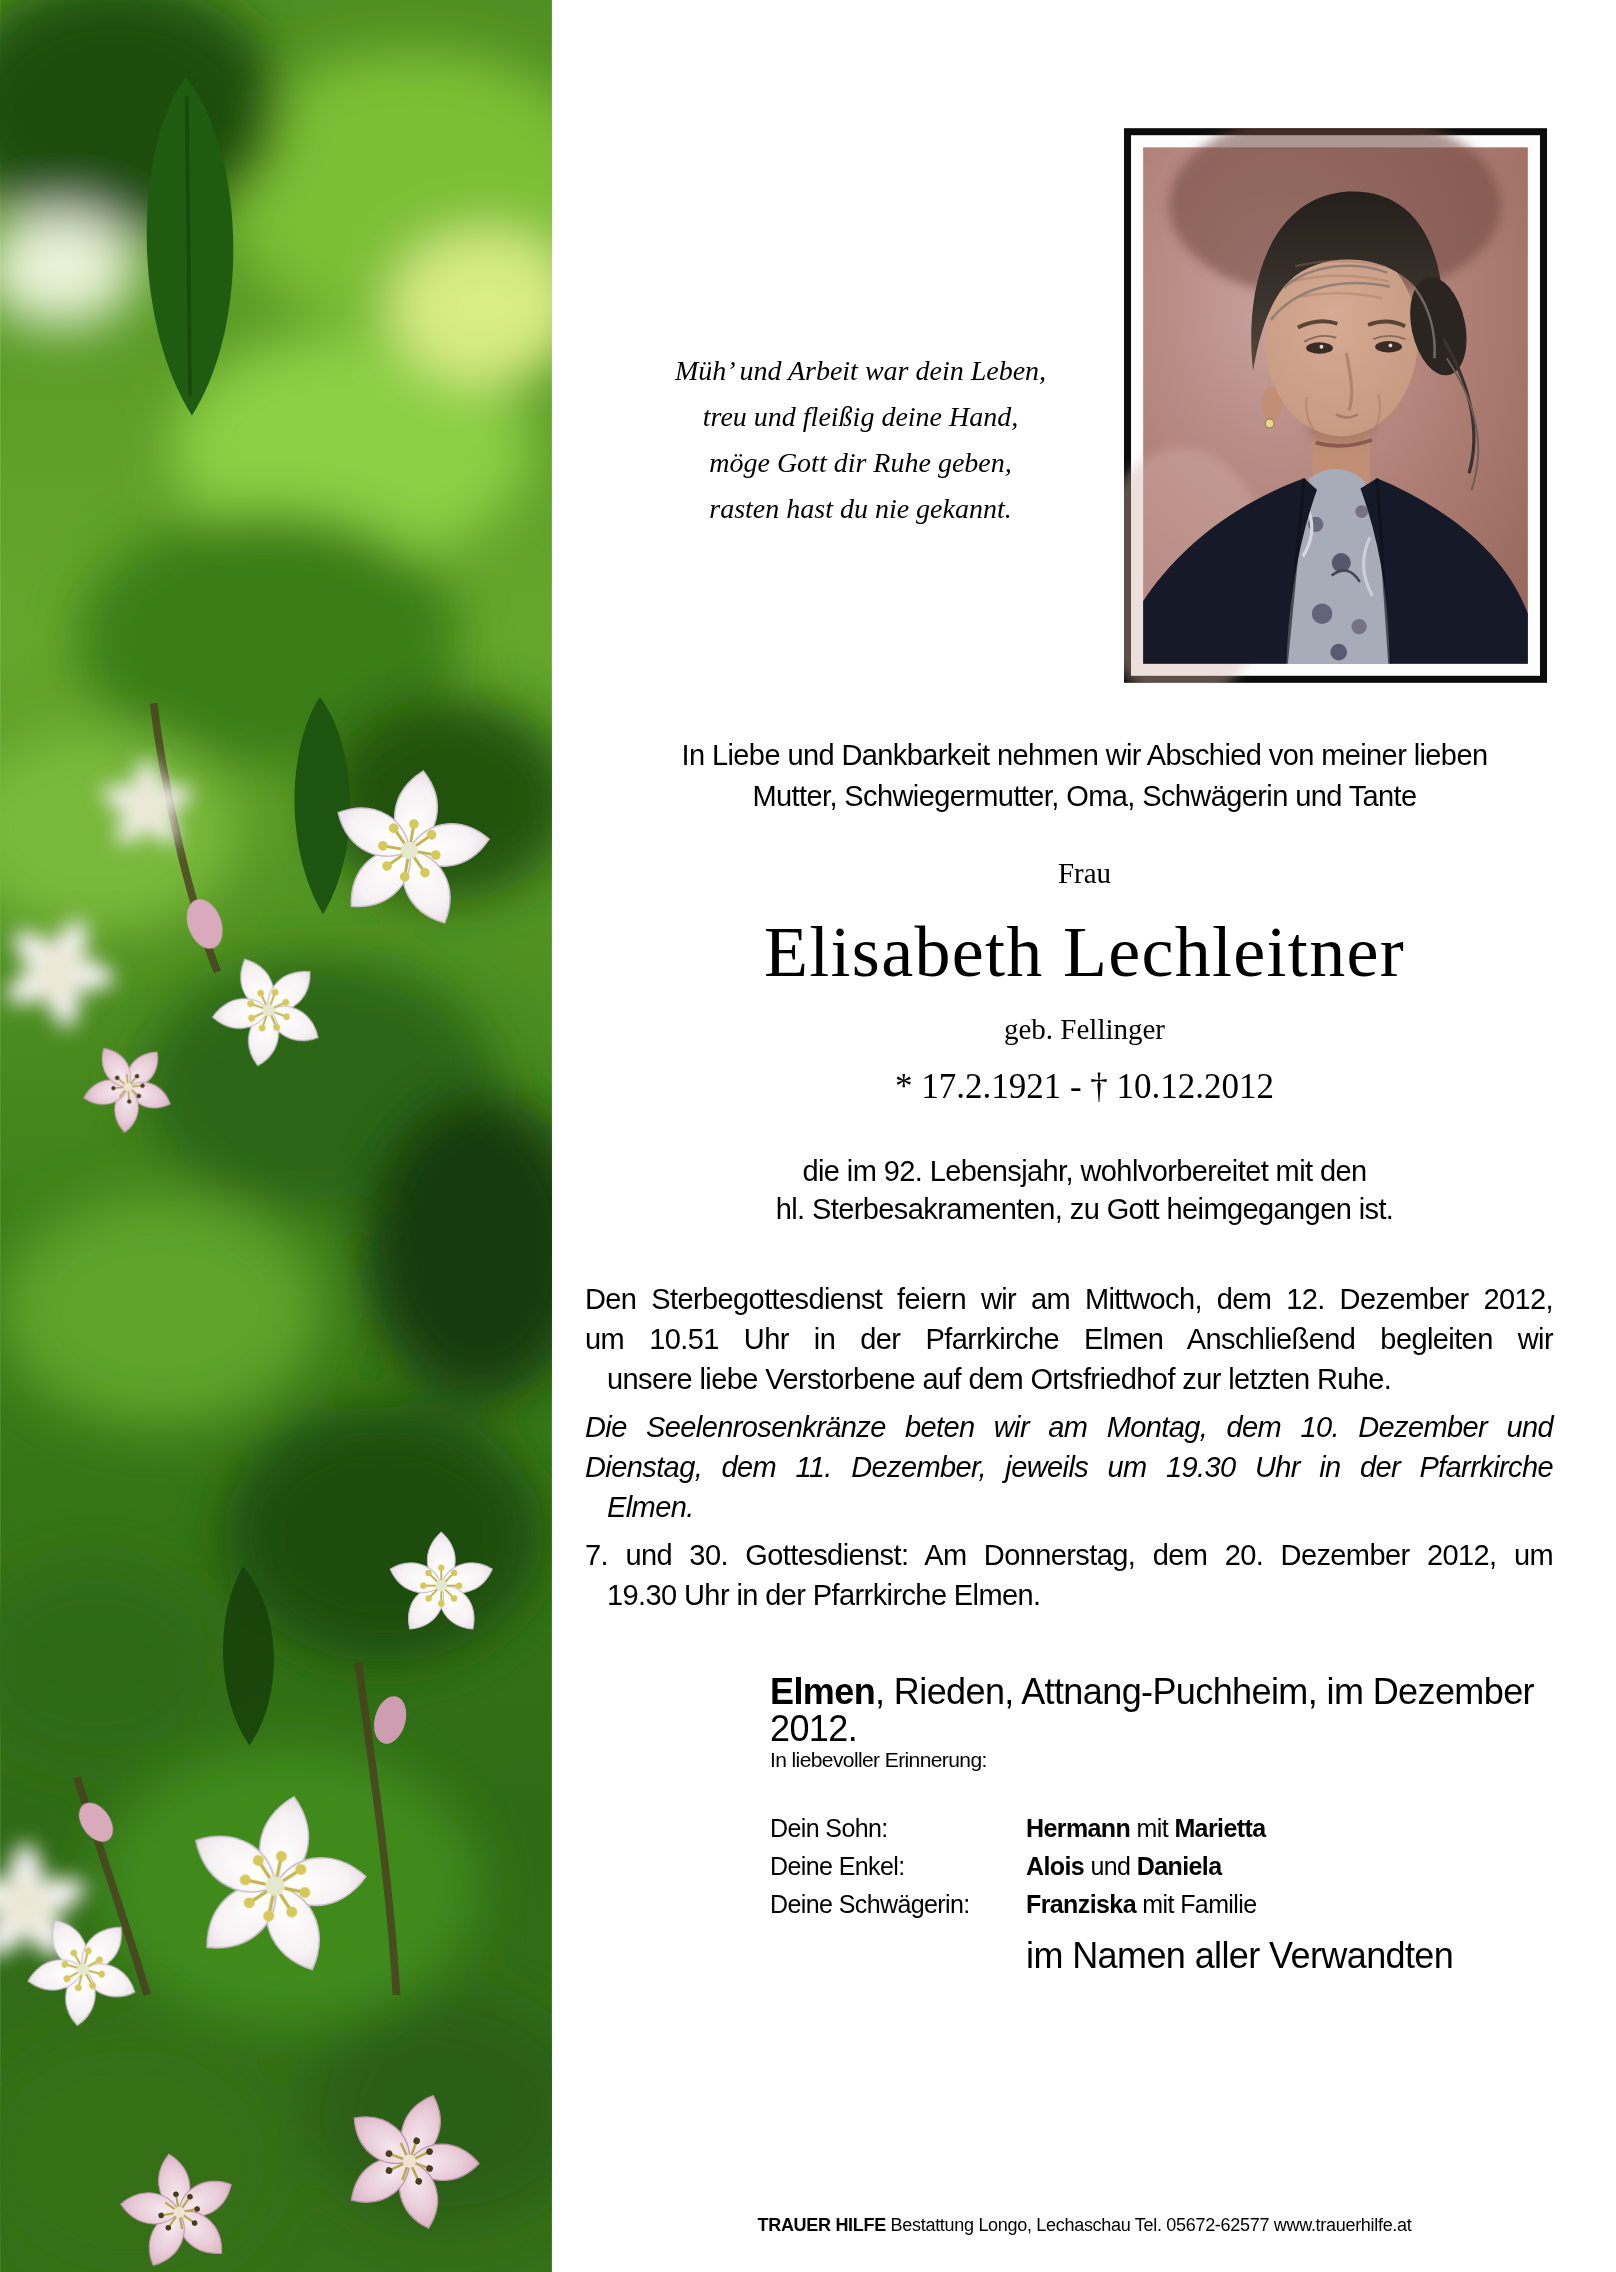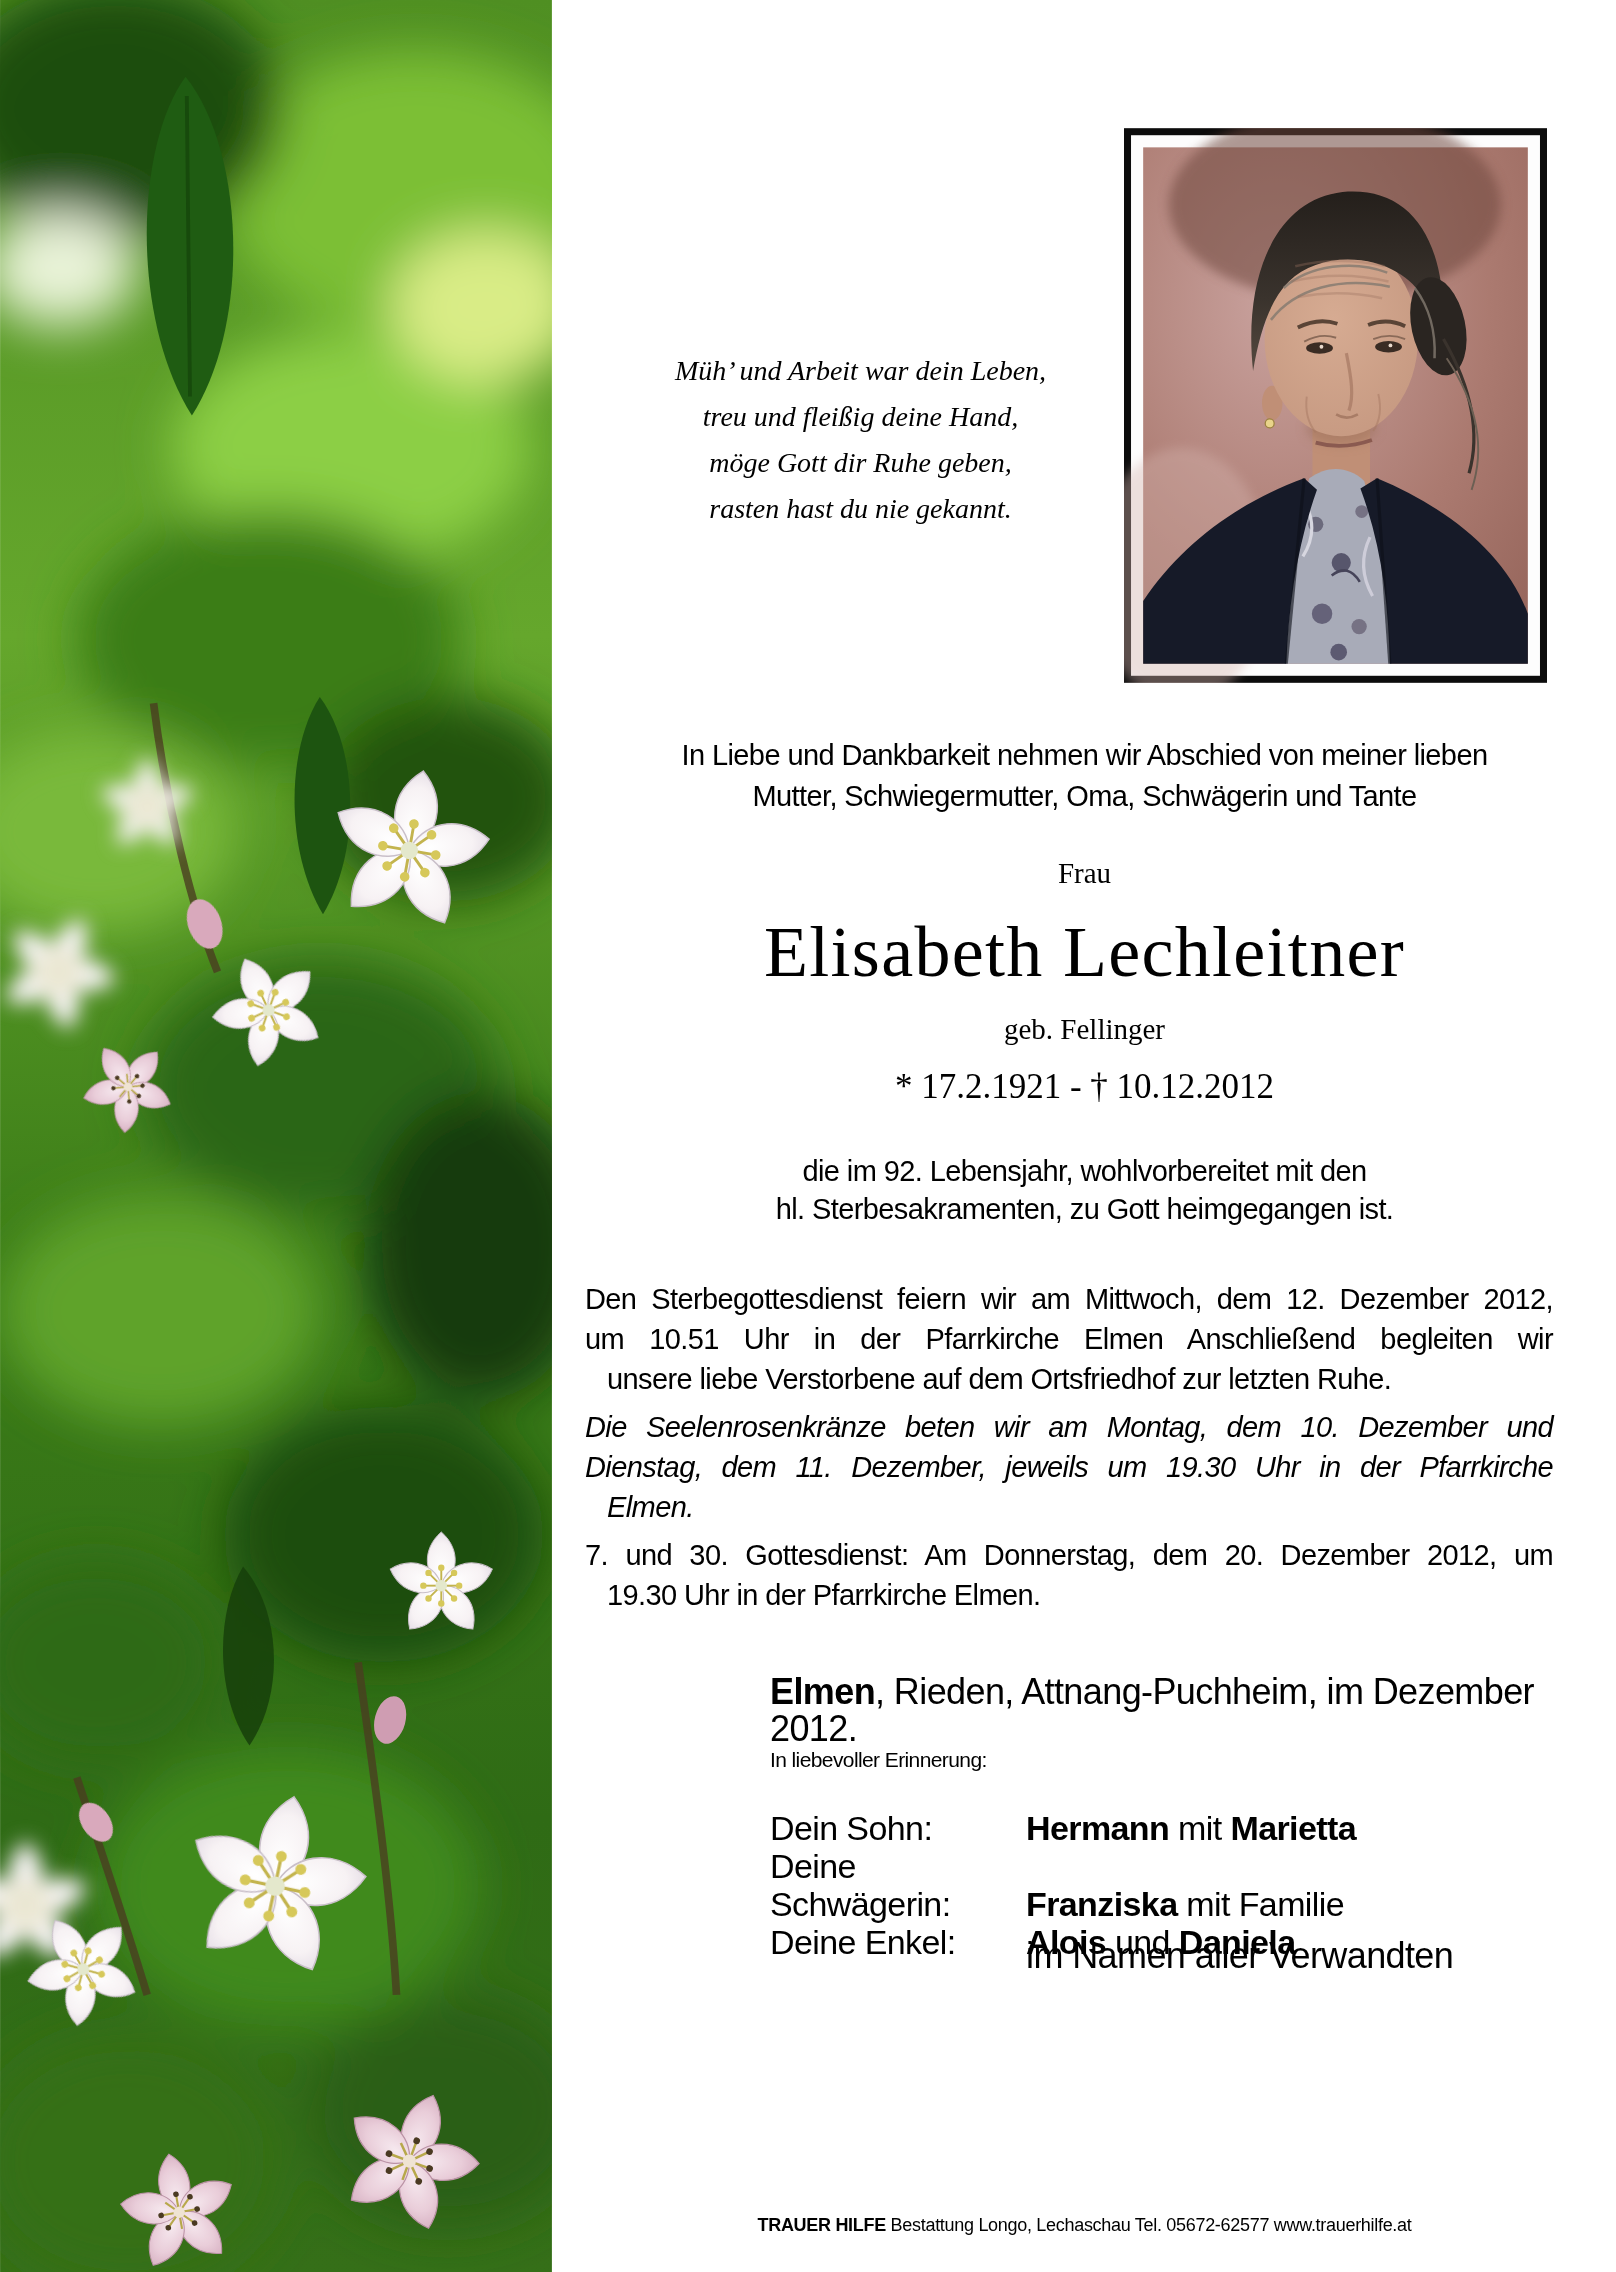--- a/index.html
+++ b/index.html
@@ -27,21 +27,21 @@
   .name{left:0;top:908px;width:1063px;font-size:72px;line-height:89px;letter-spacing:1.3px;}
   .geb{left:0;top:1011px;width:1063px;font-size:29px;line-height:37px;}
   .dates{left:0;top:1065px;width:1063px;font-size:35px;line-height:43px;}
   .life{left:0;top:1152px;width:1063px;font-size:29px;line-height:38px;}
   .jpar{left:32px;width:968px;font-size:29px;line-height:40px;}
   .jpar .jl{text-align:justify;text-align-last:justify;}
   .jpar .jl:last-child{text-align-last:left;margin-left:22px;}
   #p1{top:1279px;} #p2{top:1407px;font-style:italic;} #p3{top:1535px;}
   .loc{left:217px;top:1673px;width:818px;font-size:36px;line-height:37px;}
   .rem{left:217px;top:1741px;width:818px;font-size:21px;line-height:37px;}
-  .family{left:217px;top:1809px;width:818px;font-size:34px;line-height:38px;}
+  .family{left:217px;top:1809px;width:818px;font-size:25px;line-height:38px;}
   .family .row{display:block;}
   .family .lbl{display:inline-block;width:256px;}
   .behalf{left:473px;top:1938px;width:575px;font-size:36px;line-height:36px;}
   .footer{left:0;top:2214px;width:1063px;font-size:18px;line-height:22px;letter-spacing:-0.3px;}
 </style>
 </head>
 <body>
 
 <svg id="floral" class="abs" viewBox="0 0 863 3555" width="552" height="2273" aria-hidden="true">
   <defs>
@@ -327,24 +327,24 @@
     <span class="b">Elmen</span><span>, Rieden, Attnang-Puchheim, im Dezember 2012.</span>
   </div>
 
   <div class="abs rem sans">In liebevoller Erinnerung:</div>
 
   <div class="abs family sans">
     <div class="row">
       <span class="lbl">Dein Sohn:</span><span class="b">Hermann</span><span> mit </span><span class="b">Marietta</span>
     </div>
     <div class="row">
+      <span class="lbl">Deine Enkel:</span><span class="b">Alois</span><span> und </span><span class="b">Daniela</span>
+    </div>
+    <div class="row">
       <span class="lbl">Deine Schwägerin:</span><span class="b">Franziska</span><span> mit </span><span>Familie</span>
-    </div>
-    <div class="row">
-      <span class="lbl">Deine Enkel:</span><span class="b">Alois</span><span> und </span><span class="b">Daniela</span>
     </div>
   </div>
 
   <div class="abs behalf sans">im Namen aller Verwandten</div>
 
   <div class="abs footer sans center">
     <span class="b">TRAUER HILFE</span><span> Bestattung Longo, Lechaschau Tel. 05672-62577 www.trauerhilfe.at</span>
   </div>
 
 </div>

